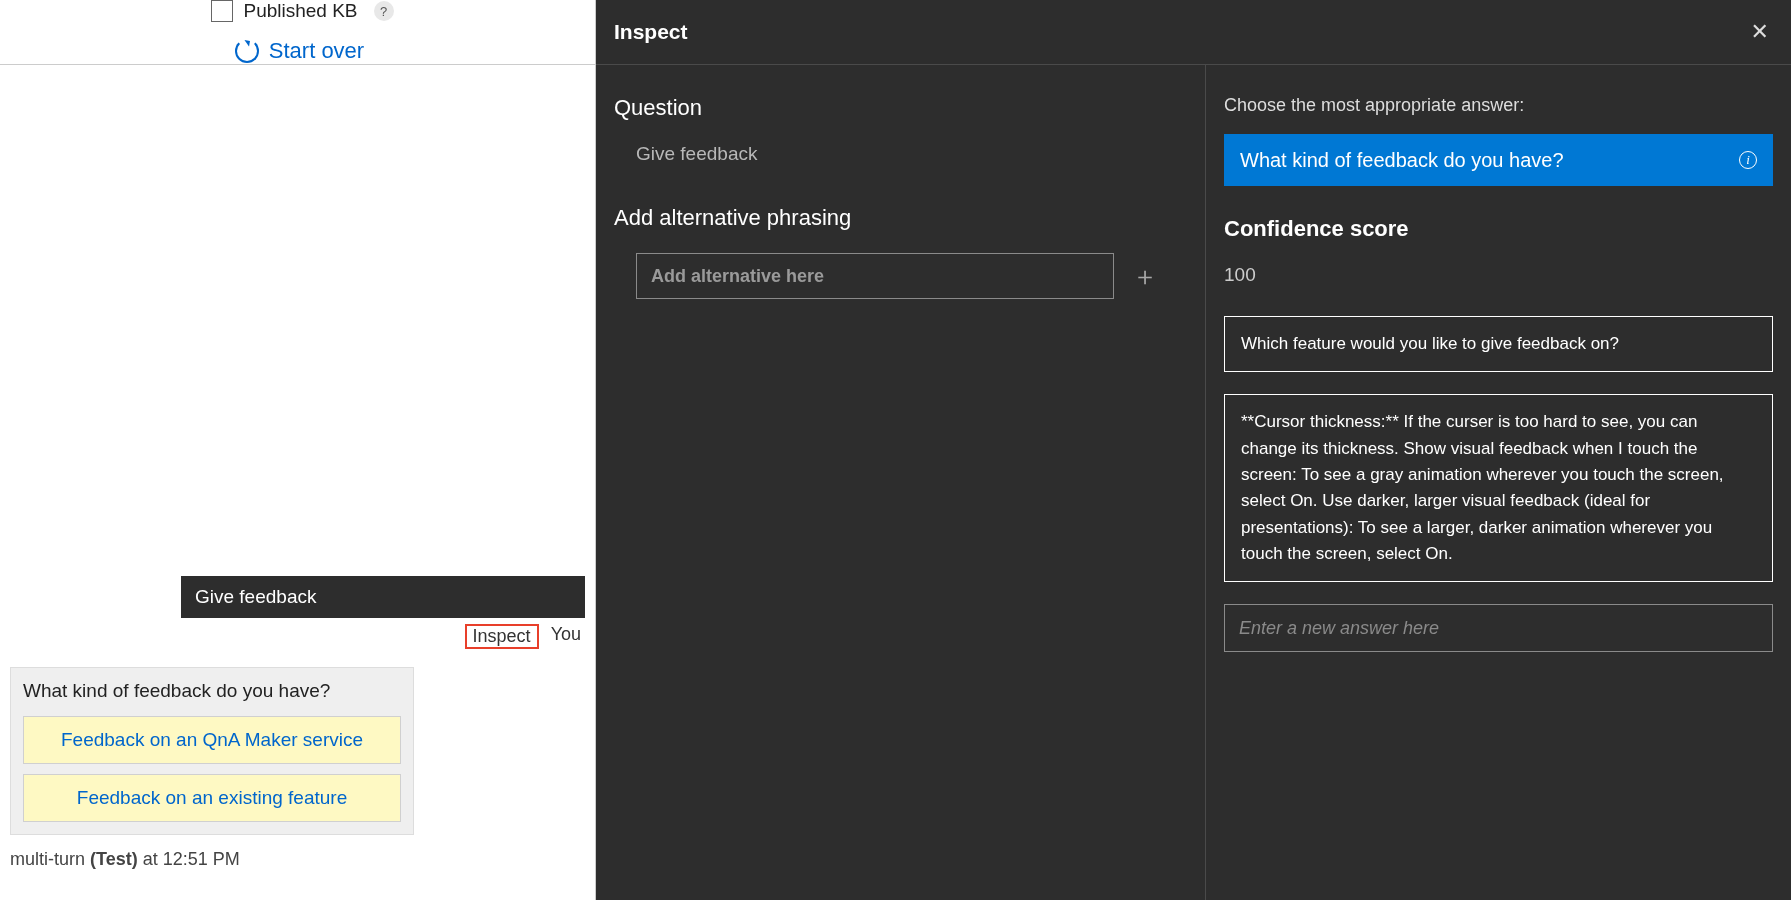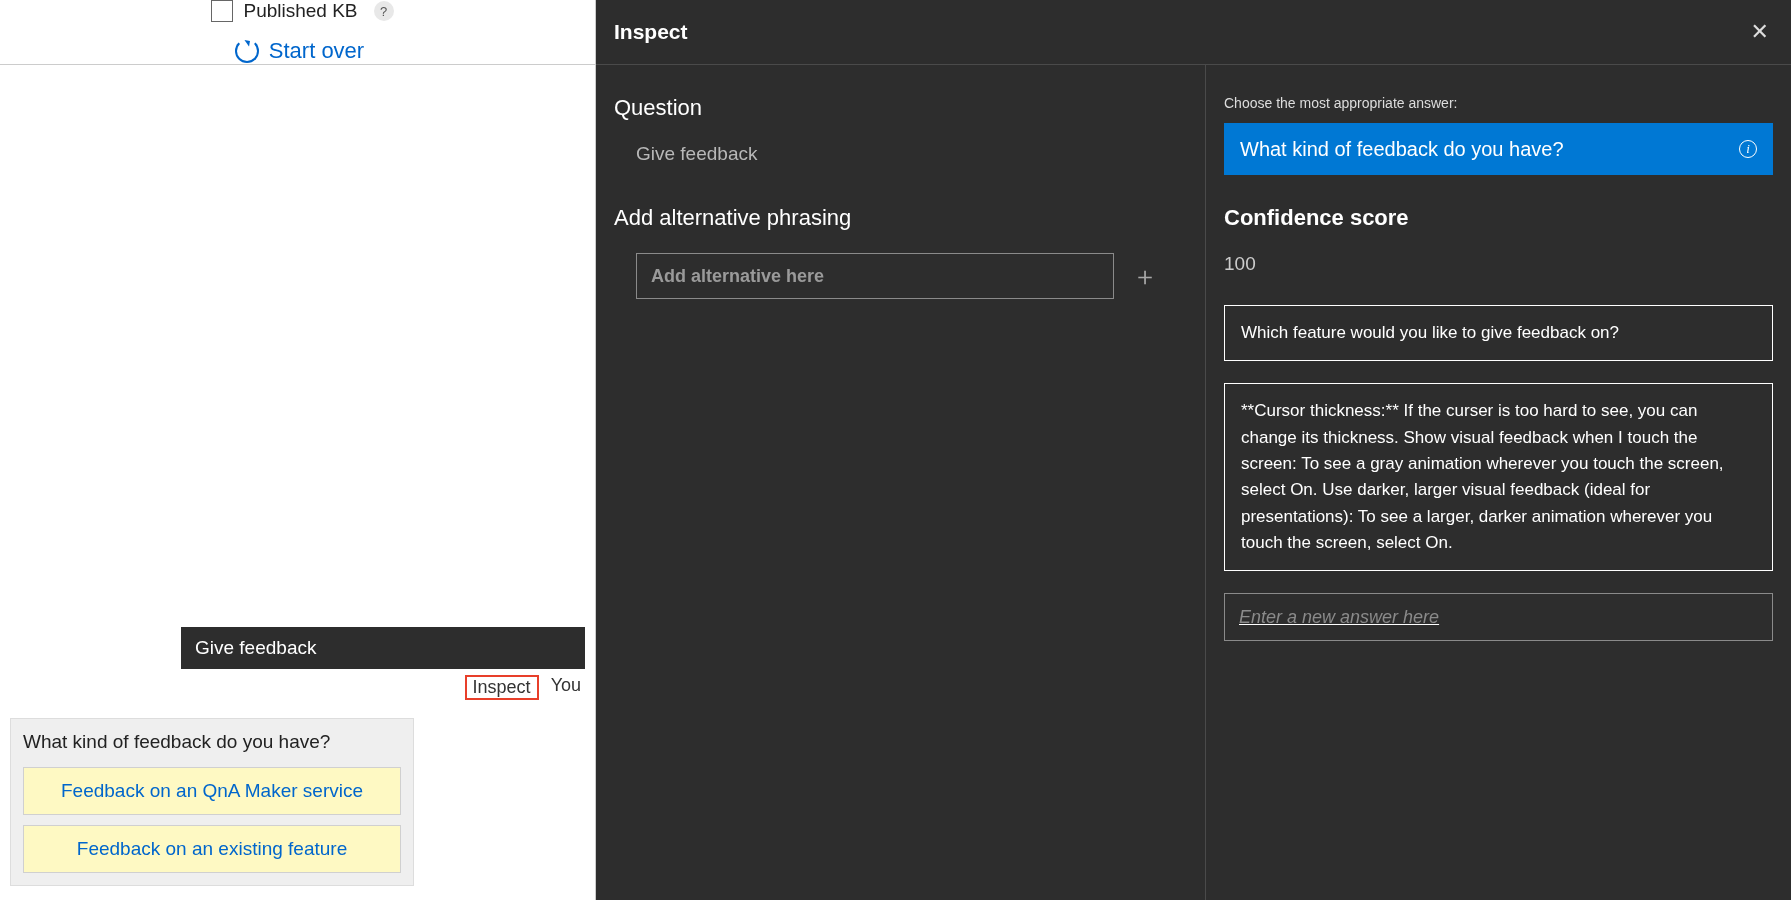--- a/index.html
+++ b/index.html
@@ -129,21 +129,21 @@
   .sec-h.bold { font-weight:600; }
   .question-text { color:#b8b8b8; font-size:19px; padding-left:22px; margin-bottom:40px; }
   .alt-row { display:flex; align-items:center; gap:18px; padding-left:22px; }
   .alt-input {
     width: 478px; height:46px;
     background:transparent; border:1px solid #8a8a8a;
     color:#fff; font-size:18px; padding:0 14px;font-weight:bold;
   }
   .alt-input::placeholder{ color:#9a9a9a; }
   .plus { font-size:26px; color:#a8a8a8; cursor:pointer; font-weight:300; }
-  .answer-label { color:#ddd; font-size:14px; margin-bottom:12px; }
+  .answer-label { color:#ddd; font-size:18px; margin-bottom:18px; }
   .selected-answer {
     background:#0078D4; color:#fff;
     height:52px; display:flex; align-items:center; justify-content:space-between;
     padding:0 16px; font-size:20px; margin-bottom:30px;
     cursor:pointer;
   }
   .info-icon {
     width:18px; height:18px; border:1.5px solid #fff; border-radius:50%;
     display:inline-flex; align-items:center; justify-content:center;
     font-size:13px; font-style:italic; font-family:Georgia, serif;
@@ -154,21 +154,20 @@
     padding:14px 16px;
     font-size:17px; line-height:1.55;
     margin-bottom:22px;
     cursor:pointer;
   }
   .new-answer-input{
     width:100%; height:48px;
     background:transparent; border:1px solid #8a8a8a;
     color:#fff; font-size:18px; padding:0 14px;
     font-style:italic;
-    text-decoration:underline;
   }
   .new-answer-input::placeholder{ color:#8a8a8a; font-style:italic; }
 </style>
 </head>
 <body>
 
 <div class="chat-panel">
   <div class="chat-header">
     <div class="kb-checkbox-group">
       <div class="kb-chk"></div>
@@ -187,20 +186,23 @@
     </div>
     <div class="msg-meta-row">
       <span class="inspect-btn">Inspect</span>
       <span>You</span>
     </div>
 
     <div class="bot-card">
       <div class="bot-question">What kind of feedback do you have?</div>
       <button class="prompt-btn">Feedback on an QnA Maker service</button>
       <button class="prompt-btn">Feedback on an existing feature</button>
+    </div>
+    <div class="bot-meta">
+      <span>multi-turn </span><b>(Test)</b><span> at </span><span>12:51 PM</span>
     </div>
   </div>
 
 </div>
 
 <div class="dark-area">
   <div class="inspect-header">
     <span class="inspect-title">Inspect</span>
     <span class="close-x">✕</span>
   </div>

